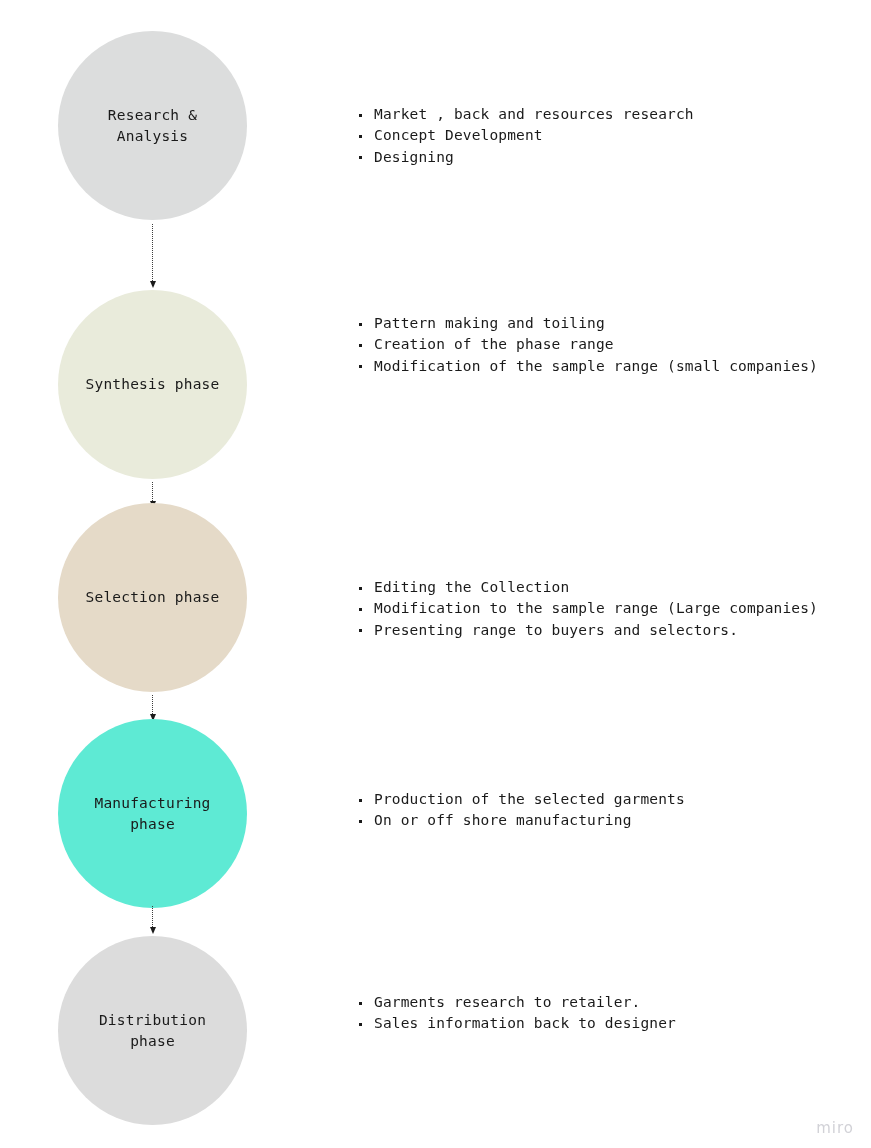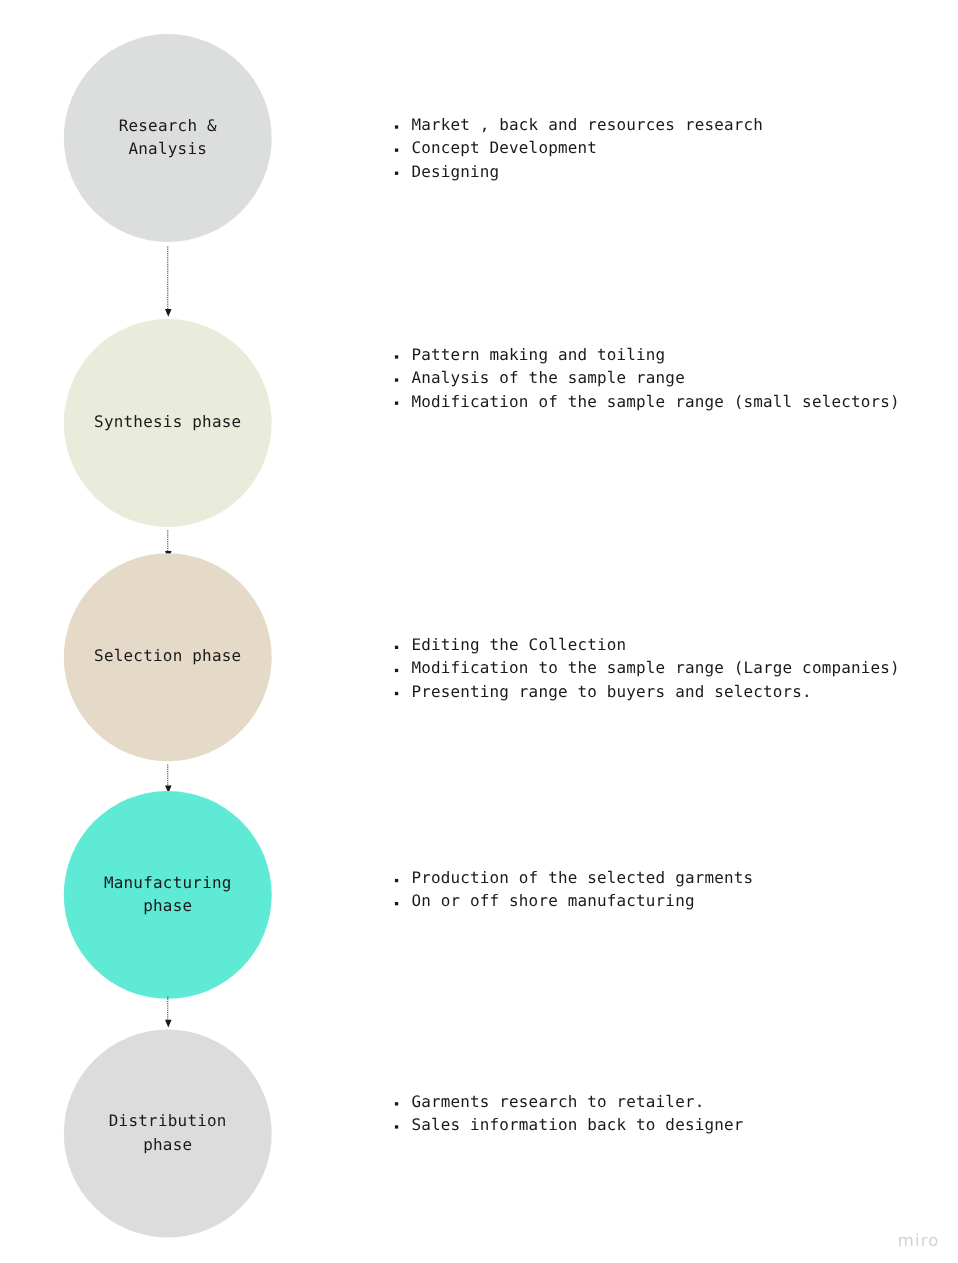--- a/index.html
+++ b/index.html
@@ -124,22 +124,22 @@
 
   <div class="node-circle" style="left:58px; top:290px; width:189px; height:189px; background:#e9ebdb;">
     <span class="node-label">Synthesis phase</span>
   </div>
   <div class="connector" style="left:147px; top:482px; height:26px;">
     <div class="dotline"></div>
     <div class="arrowhead"></div>
   </div>
   <div class="bullet-block" style="top:313px;">
     <div class="bullet-item">Pattern making and toiling</div>
-    <div class="bullet-item">Analysis of the sample range</div>
-    <div class="bullet-item">Modification of the sample range (small selectors)</div>
+    <div class="bullet-item">Creation of the phase range</div>
+    <div class="bullet-item">Modification of the sample range (small companies)</div>
   </div>
 
   <div class="node-circle" style="left:58px; top:503px; width:189px; height:189px; background:#e5dac8;">
     <span class="node-label">Selection phase</span>
   </div>
   <div class="connector" style="left:147px; top:695px; height:26px;">
     <div class="dotline"></div>
     <div class="arrowhead"></div>
   </div>
   <div class="bullet-block" style="top:545px;margin-top:32px;">

